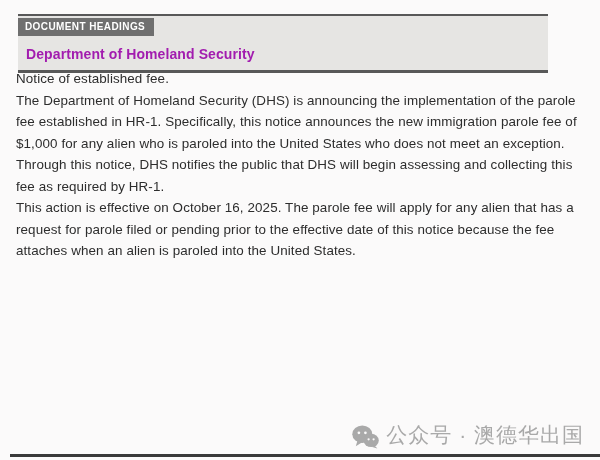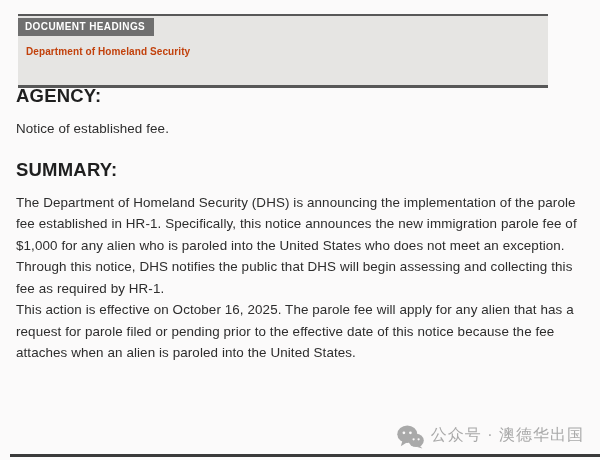--- a/index.html
+++ b/index.html
@@ -28,24 +28,24 @@
     display: inline-block;
     background: #6f6f6f;
     color: #ffffff;
     font-size: 10px;
     font-weight: bold;
     letter-spacing: 0.4px;
     padding: 3px 9px 4px 7px;
     line-height: 11px;
   }
   .dept-title {
-    font-size: 10px;
+    font-size: 14px;
     font-weight: bold;
-    color: #c2410c;
-    padding: 10px 0 28px 8px;
+    color: #a21caf;
+    padding: 10px 0 8px 8px;
     letter-spacing: 0.1px;
   }
   .content {
     position: absolute;
     left: 16px;
     top: 68px;
     width: 572px;
   }
   .section-heading {
     font-size: 18.5px;
@@ -62,24 +62,24 @@
     line-height: 21.5px;
     color: #2d2d2d;
     margin: 0;
     letter-spacing: 0.1px;
   }
   .watermark {
     position: absolute;
     right: 16px;
     bottom: 11px;
     display: flex;
-    align-items: flex-start;
+    align-items: flex-end;
     gap: 7px;
     color: #a9a9a9;
-    font-size: 16px;
+    font-size: 21px;
     letter-spacing: 1px;
     white-space: nowrap;
   }
   .wechat-icon {
     width: 27px;
     height: 24px;
     flex: 0 0 auto;
   }
   .bottom-rule {
     position: absolute;
@@ -92,25 +92,23 @@
 </style>
 </head>
 <body>
 
 <div class="heading-band">
   <div class="heading-tab">DOCUMENT HEADINGS</div>
   <div class="dept-title">Department of Homeland Security</div>
 </div>
 
 <div class="content">
-  <div class="section-heading first">AGENCY:</div>
 
   <p class="section-body">Notice of established fee.</p>
 
-  <div class="section-heading">SUMMARY:</div>
   <p class="section-body">The Department of Homeland Security (DHS) is announcing the implementation of the parole fee established in HR-1. Specifically, this notice announces the new immigration parole fee of $1,000 for any alien who is paroled into the United States who does not meet an exception. Through this notice, DHS notifies the public that DHS will begin assessing and collecting this fee as required by HR-1.</p>
 
   <p class="section-body">This action is effective on October 16, 2025. The parole fee will apply for any alien that has a request for parole filed or pending prior to the effective date of this notice because the fee attaches when an alien is paroled into the United States.</p>
 </div>
 
 <div class="watermark">
   <svg class="wechat-icon" viewBox="0 0 27 24" xmlns="http://www.w3.org/2000/svg" aria-hidden="true">
     <ellipse cx="10.3" cy="9.2" rx="10" ry="8.7" fill="#a9a9a9"></ellipse>
     <path d="M5.5 15.5 L3.8 21.2 L10.2 17.3 Z" fill="#a9a9a9"></path>
     <ellipse cx="19.2" cy="15.4" rx="7.6" ry="6.7" fill="#a9a9a9"></ellipse>

